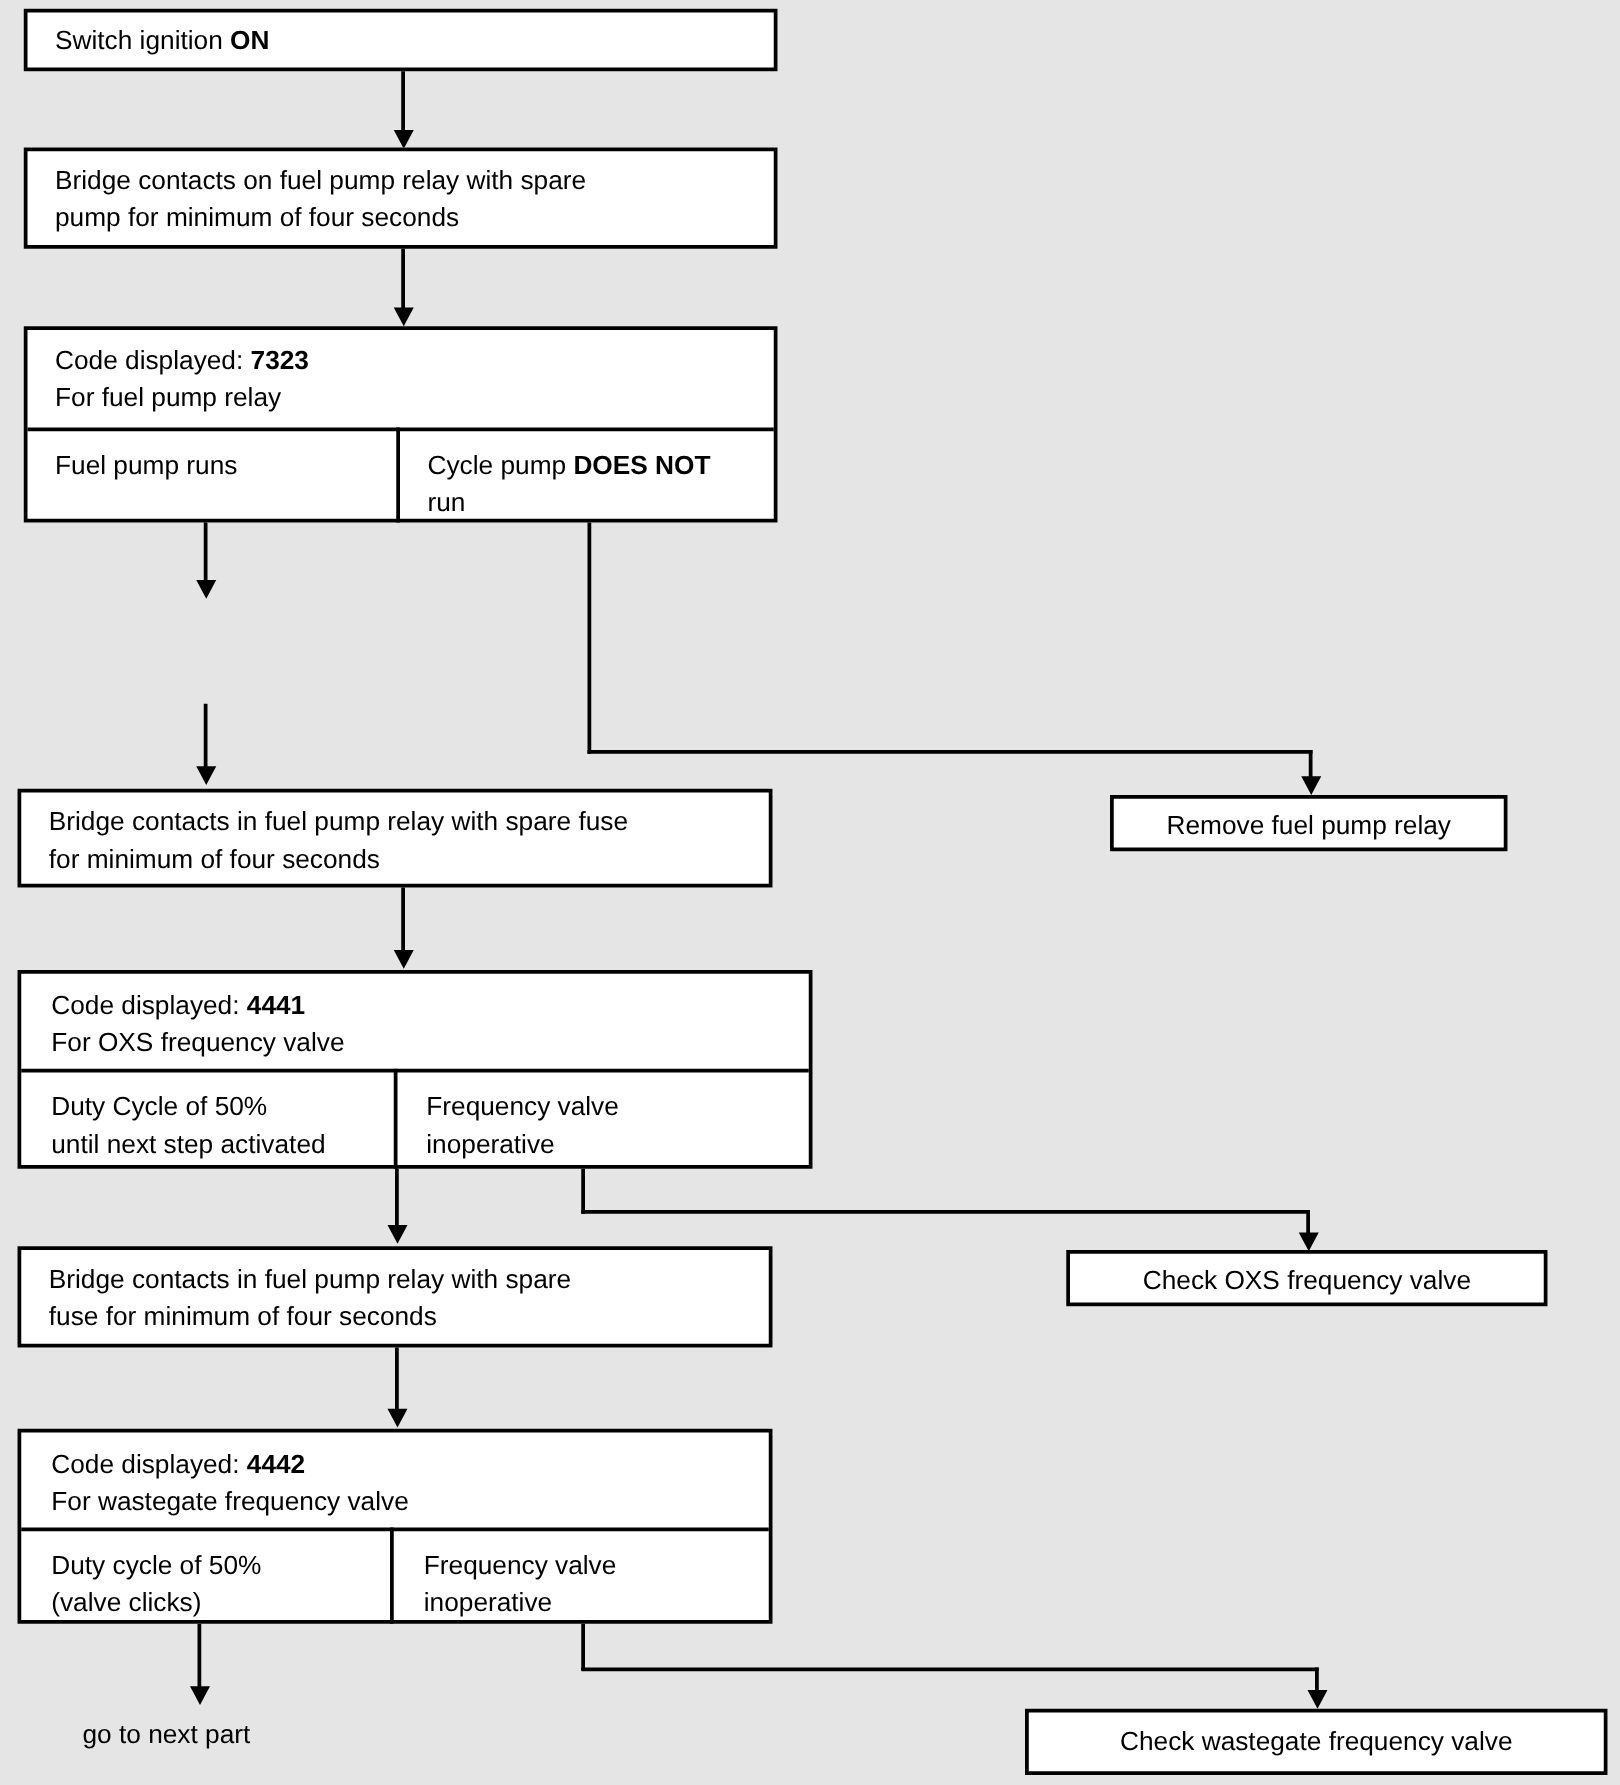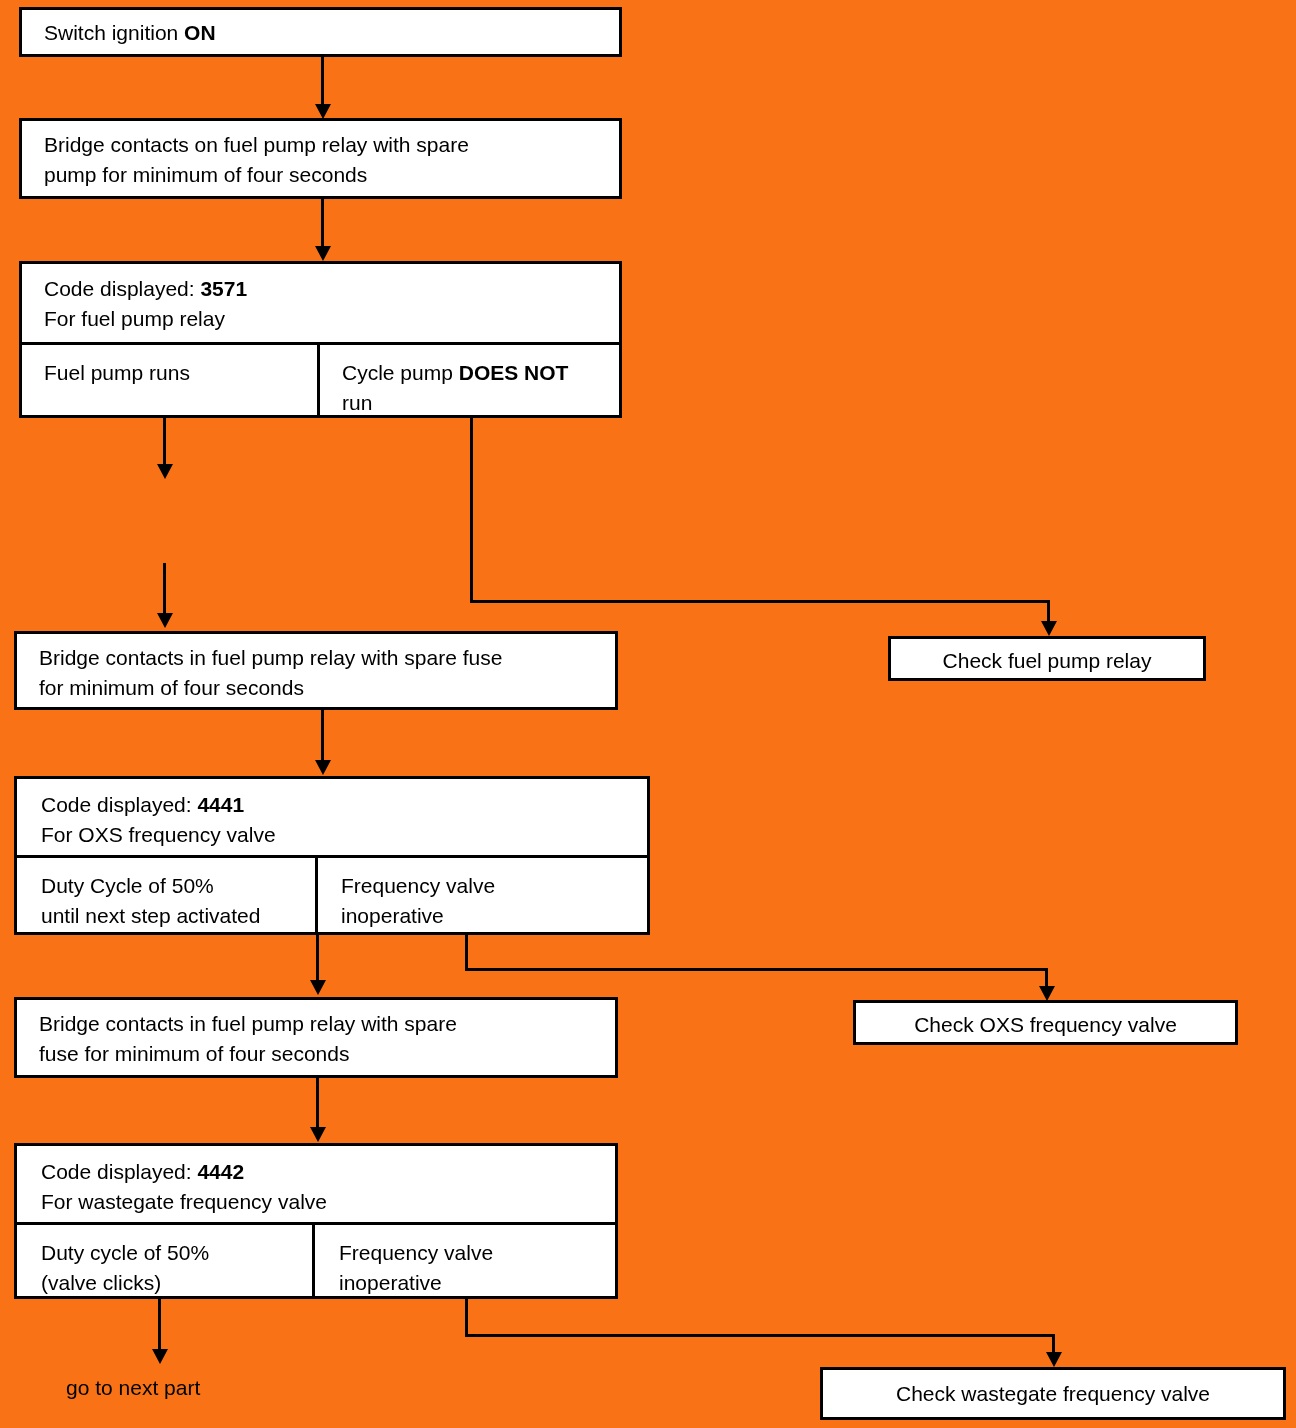--- a/index.html
+++ b/index.html
@@ -5,21 +5,21 @@
 <style>
   html, body {
     margin: 0;
     padding: 0;
     background: #ffffff;
   }
   #canvas {
     position: relative;
     width: 1296px;
     height: 1428px;
-    background: #f97316;
+    background: #e5e5e5;
     font-family: "Liberation Sans", sans-serif;
     overflow: hidden;
   }
   
   .box {
     position: absolute;
     box-sizing: border-box;
     border: 3px solid #000000;
     background: #ffffff;
   }
@@ -95,38 +95,38 @@
 
   <div class="box" style="left:19px; top:118px; width:603px; height:81px;">
     <div class="box-text pad" style="left:0; top:0; width:595px;">Bridge contacts on fuel pump relay with spare
 pump for minimum of four seconds</div>
   </div>
 
   <div class="vline" style="left:321px; top:199px; height:48px;"></div>
   <div class="arrowhead" style="left:315px; top:246px;"></div>
 
   <div class="box" style="left:19px; top:261px; width:603px; height:157px;">
-    <div class="box-text" style="left:22px; top:10px; width:560px;"><span>Code displayed: </span><b>3571</b><br><span>For fuel pump relay</span></div>
+    <div class="box-text" style="left:22px; top:10px; width:560px;"><span>Code displayed: </span><b>7323</b><br><span>For fuel pump relay</span></div>
     <div class="hdiv" style="top:78px;"></div>
     <div class="vdiv" style="left:295px; top:78px; height:76px;"></div>
     <div class="box-text" style="left:22px; top:94px; width:265px;">Fuel pump runs</div>
     <div class="box-text" style="left:320px; top:94px; width:275px;"><span>Cycle pump </span><b>DOES NOT</b><br><span>run</span></div>
   </div>
 
   <div class="vline" style="left:163px; top:418px; height:47px;"></div>
   <div class="arrowhead" style="left:157px; top:464px;"></div>
 
   <div class="vline" style="left:470px; top:418px; height:185px;"></div>
   <div class="hline" style="left:470px; top:600px; width:580px;"></div>
   <div class="vline" style="left:1047px; top:600px; height:27px;"></div>
   <div class="arrowhead" style="left:1041px; top:621px;"></div>
 
 
   <div class="box" style="left:888px; top:636px; width:318px; height:45px;">
-    <div class="center-text">Check fuel pump relay</div>
+    <div class="center-text">Remove fuel pump relay</div>
   </div>
 
   <div class="vline" style="left:163px; top:563px; height:51px;"></div>
   <div class="arrowhead" style="left:157px; top:613px;"></div>
 
   <div class="box" style="left:14px; top:631px; width:604px; height:79px;">
     <div class="box-text pad" style="left:0; top:0; width:596px;">Bridge contacts in fuel pump relay with spare fuse
 for minimum of four seconds</div>
   </div>
 

